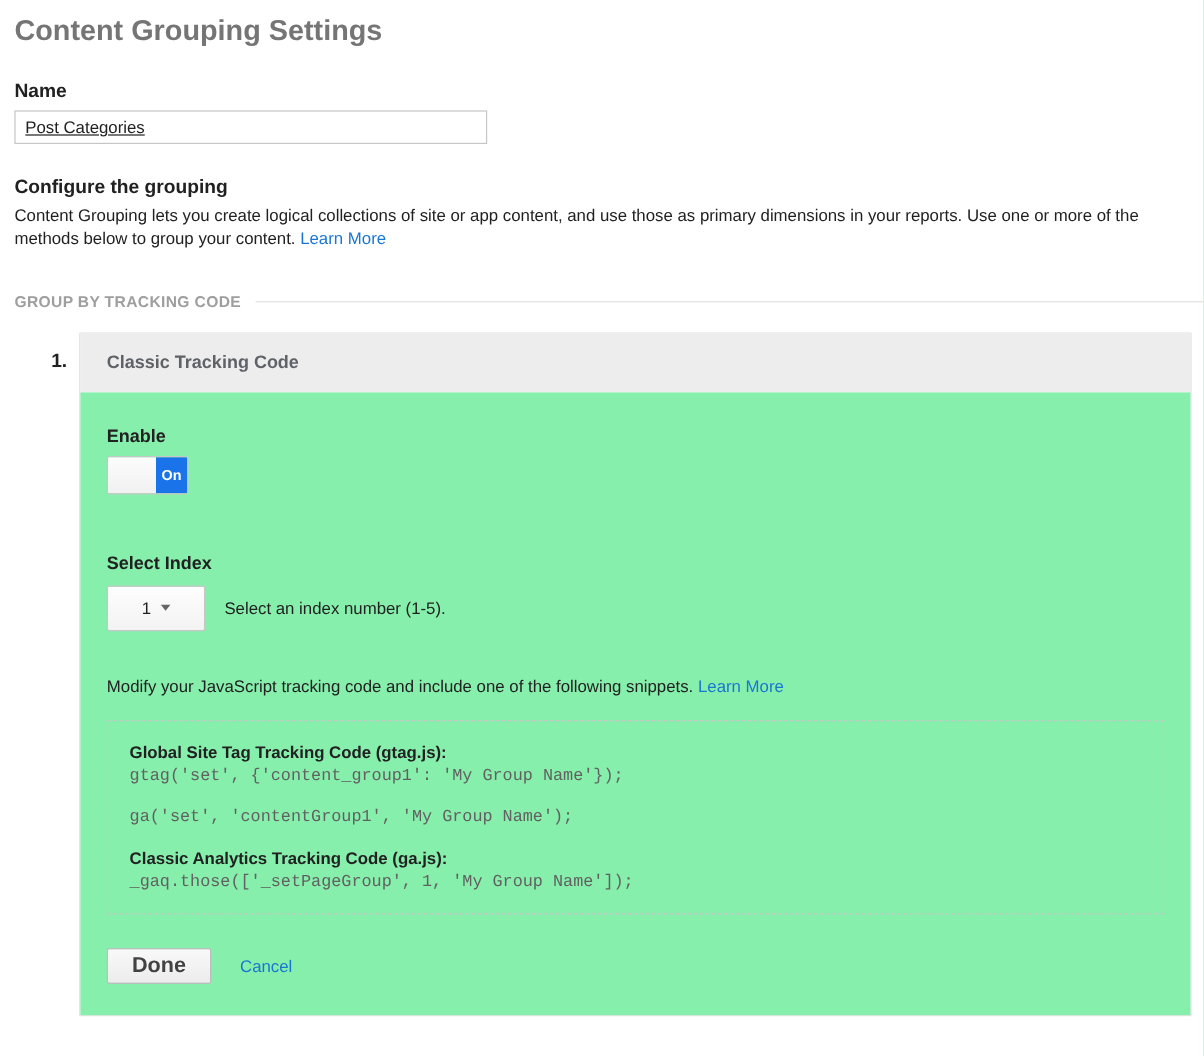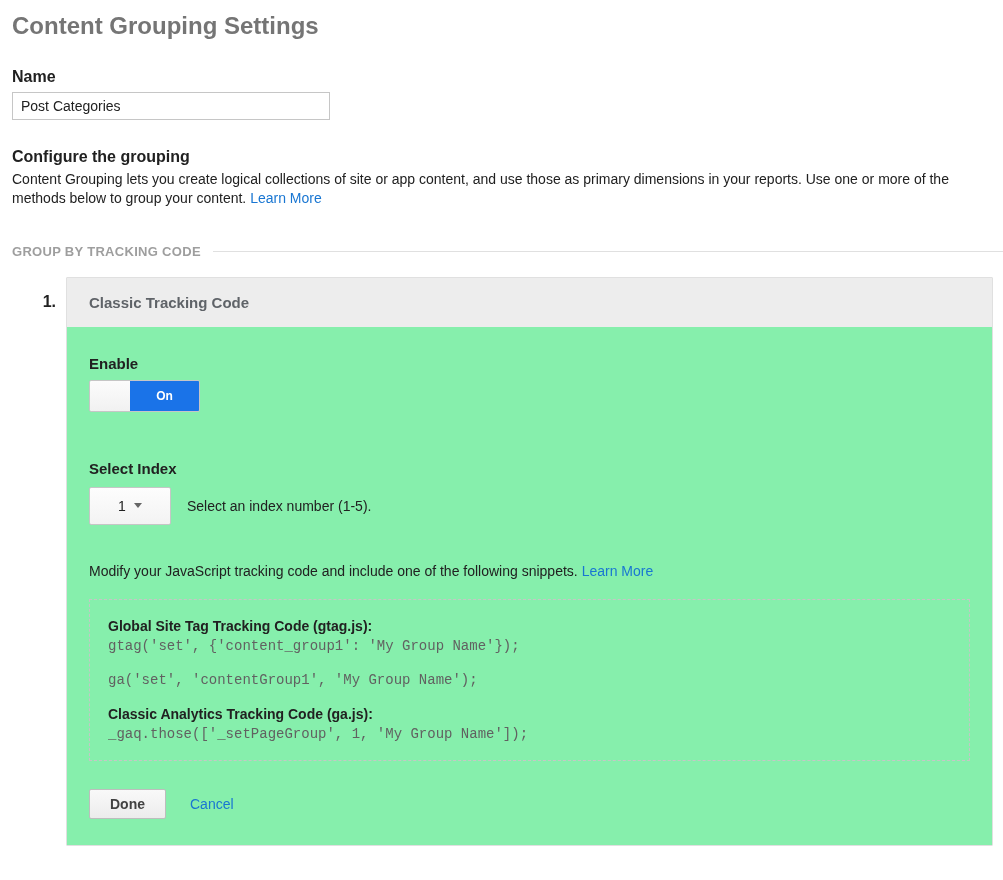--- a/index.html
+++ b/index.html
@@ -16,27 +16,28 @@
       font-weight: 600;
       color: #757575;
       margin: 0 0 28px 0;
     }
     .name-label {
       font-size: 16px;
       font-weight: 700;
       margin: 0 14px 6px 0;
     }
     .name-input {
-      width: 318px;
+      width: 394px;
       height: 28px;
       border: 1px solid #c6c6c6;
       padding: 4px 8px;
       font-size: 14px;
       color: #212121;
       outline: none;
+      text-decoration: underline;
     }
     .configure-heading {
       font-size: 16px;
       font-weight: 700;
       margin: 28px 0 4px 0;
     }
     .configure-desc {
       font-size: 14px;
       line-height: 1.35;
       color: #212121;
@@ -100,21 +101,21 @@
       border: 1px solid #c6c6c6;
       border-radius: 2px;
       overflow: hidden;
       height: 32px;
     }
     .switch .off-side {
       width: 40px;
       background: linear-gradient(#fcfcfc, #f1f1f1);
     }
     .switch .on-side {
-      width: 69px;
+      width: 26px;
       background: #1a73e8;
       color: #fff;
       font-size: 12px;
       font-weight: 700;
       display: flex;
       align-items: center;
       justify-content: center;
     }
     .index-row {
       display: flex;
@@ -172,21 +173,21 @@
       display: flex;
       align-items: center;
       gap: 24px;
     }
     .btn-done {
       height: 30px;
       padding: 0 20px;
       border: 1px solid #bdbdbd;
       border-radius: 2px;
       background: linear-gradient(#f9f9f9,#ececec);
-      font-size: 14px;
+      font-size: 18px;
       font-weight: 700;
       color: #424242;
       cursor: pointer;
     }
     .link-cancel {
       color: #1976d2;
       font-size: 14px;
       text-decoration: none;
       cursor: pointer;
     }

